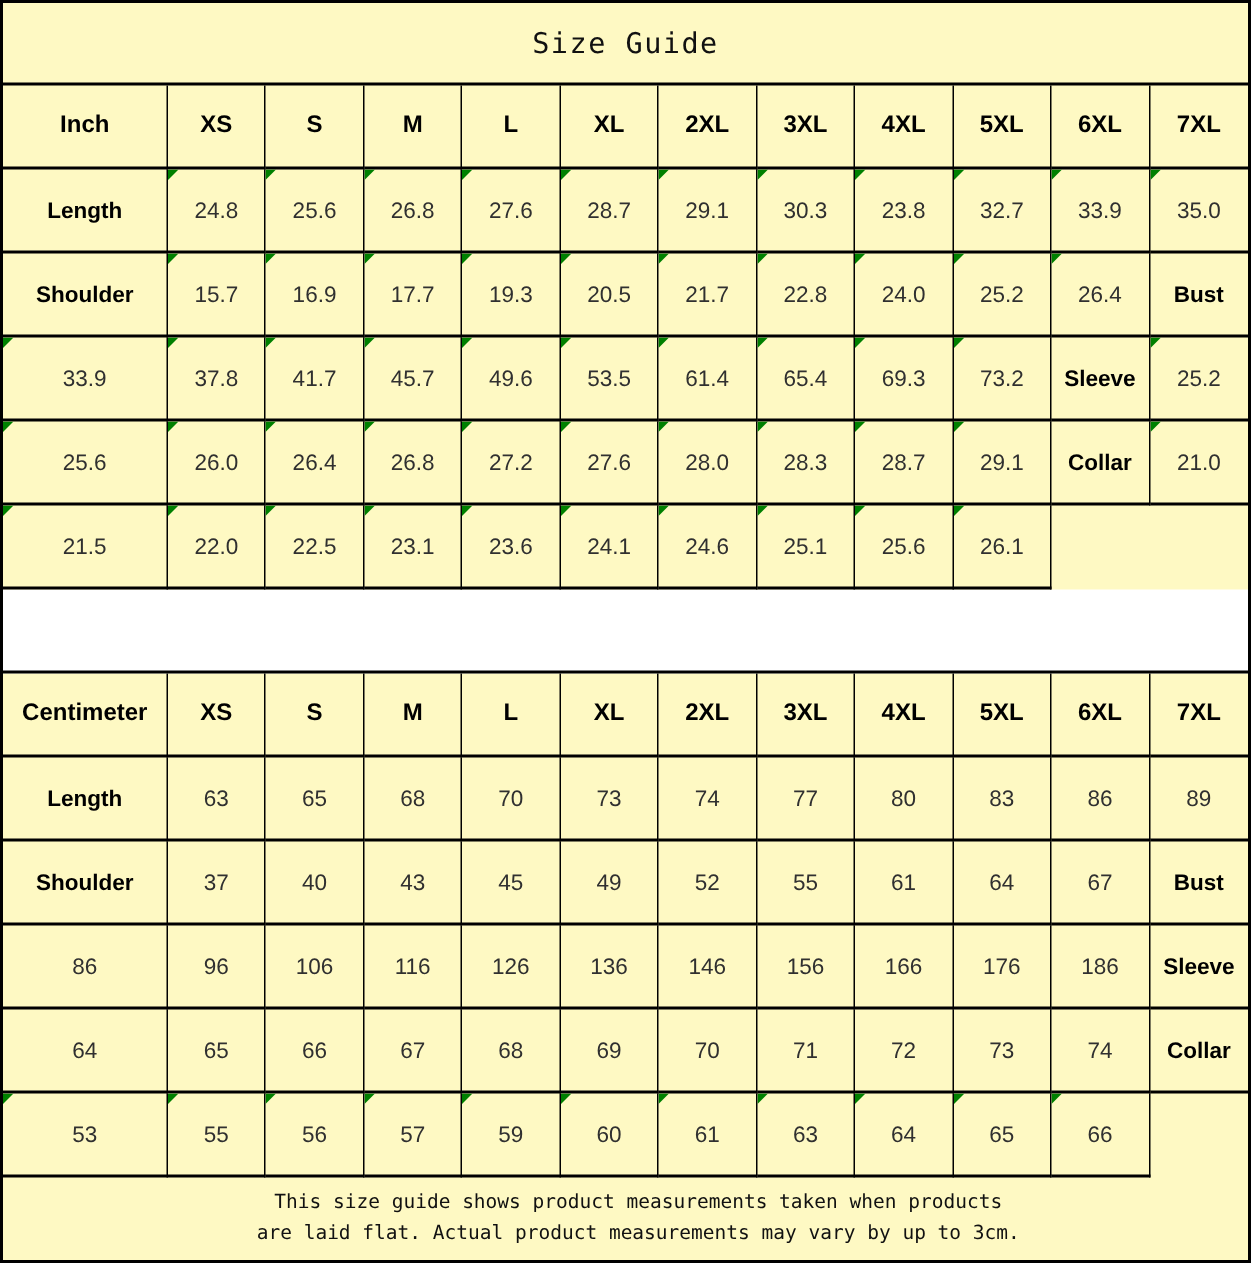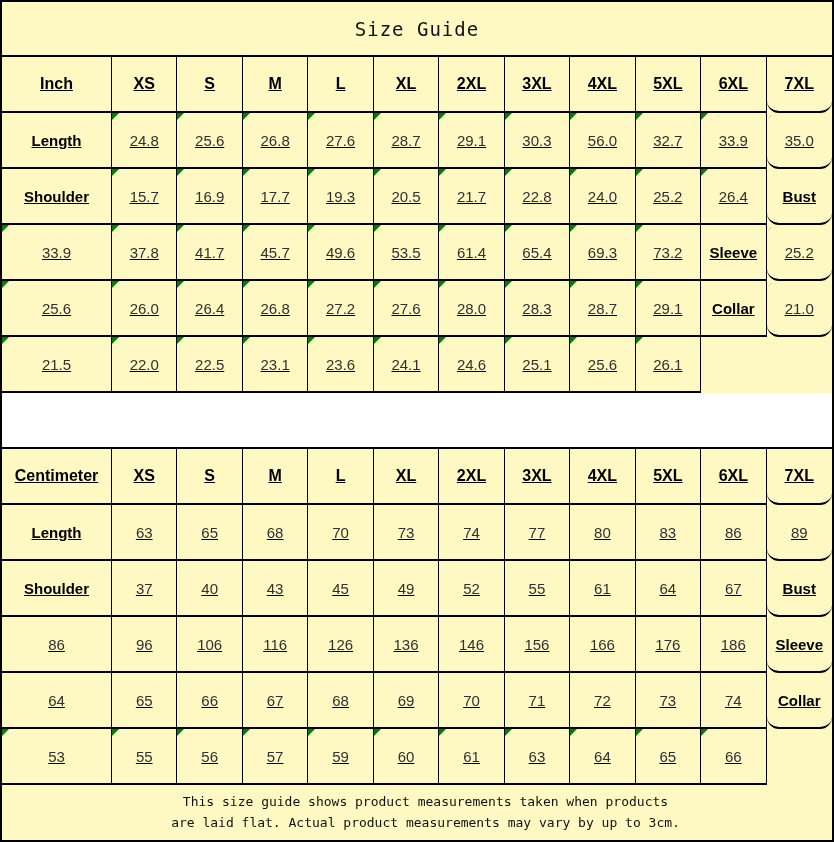--- a/index.html
+++ b/index.html
@@ -22,36 +22,35 @@
     justify-content: center;
     font-family: "DejaVu Sans Mono", monospace;
     font-size: 19px;
     color: #111;
     letter-spacing: 1px;
   }
 
   .grid-table {
     display: grid;
     grid-template-columns: 110px repeat(11, 1fr);
-    text-decoration: underline;
   }
 
   .cell {
     height: 56px;
     border-right: 1px solid #000;
     border-bottom: 2px solid #000;
     display: flex;
     align-items: center;
     justify-content: center;
     position: relative;
     font-size: 15px;
     color: #303030;
     overflow: hidden;
   }
-  .cell:nth-child(12n) { border-right: none; border-radius: 12px; }
+  .cell:nth-child(12n) { border-right: none; }
 
   .cell.col-header {
     font-weight: bold;
     font-size: 16px;
     color: #000;
   }
   .cell.row-label {
     font-weight: bold;
     font-size: 15px;
     color: #000;
@@ -160,21 +159,21 @@
       <div class="cell">
         <span class="flag" style="border-top-color: rgb(0, 128, 0);"></span>
         <span>29.1</span>
       </div>
       <div class="cell">
         <span class="flag" style="border-top-color: rgb(0, 128, 0);"></span>
         <span>30.3</span>
       </div>
       <div class="cell">
         <span class="flag" style="border-top-color: rgb(0, 128, 0);"></span>
-        <span>56.0</span>
+        <span>23.8</span>
       </div>
       <div class="cell">
         <span class="flag" style="border-top-color: rgb(0, 128, 0);"></span>
         <span>32.7</span>
       </div>
       <div class="cell">
         <span class="flag" style="border-top-color: rgb(0, 128, 0);"></span>
         <span>33.9</span>
       </div>
       <div class="cell">

